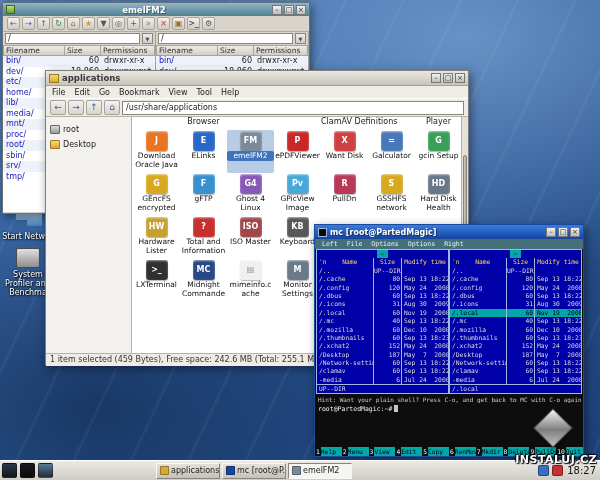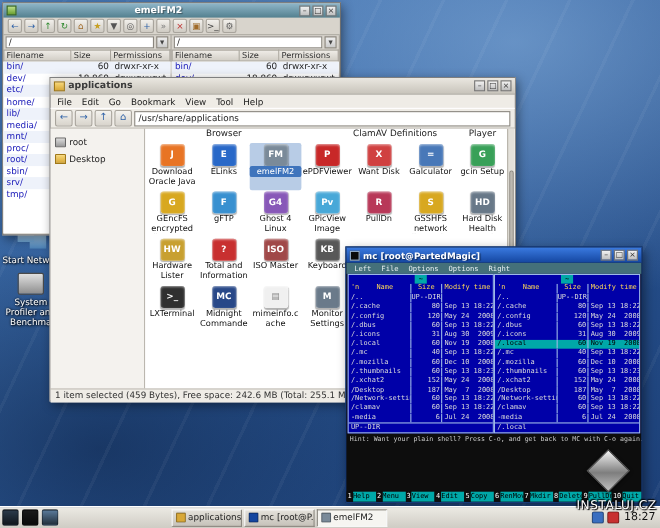--- a/index.html
+++ b/index.html
@@ -113,21 +113,21 @@
 #tb-buttons{display:flex;gap:2px;margin-left:100px}
 .tbtn{width:64px;height:16px;display:flex;align-items:center;gap:2px;padding:0 3px;background:linear-gradient(#e4e1da,#c6c2ba);border:1px solid;border-color:#f8f8f8 #8a867e #8a867e #f8f8f8;font-size:8px;color:#222;overflow:hidden;white-space:nowrap;cursor:pointer}
 .tbtn.act{background:#f6f5f1;border-color:#8a867e #f8f8f8 #f8f8f8 #8a867e}
 .tbic{width:9px;height:9px;flex:none;border-radius:1px;border:1px solid rgba(0,0,0,.3)}
 .tray{display:flex;align-items:center;gap:4px;margin-left:auto;padding-right:2px}
 .trayic{width:11px;height:11px;border-radius:2px;border:1px solid rgba(0,0,0,.35);cursor:pointer}
 .clock{font-size:10px;color:#111}
 
 #watermark{position:absolute;right:3px;bottom:14px;z-index:45;width:110px;height:54px;pointer-events:none}
 .wm-diamond{position:absolute;right:30px;top:2px;width:28px;height:28px;transform:rotate(45deg);background:linear-gradient(135deg,#f4f4f4,#7e7e7e 55%,#c2c2c2);border:1px solid #555;box-shadow:1px 1px 3px rgba(0,0,0,.5)}
-.wm-text{position:absolute;right:0;bottom:0;font-size:11px;font-weight:normal;color:#fff;text-shadow:0 0 2px #000,1px 1px 1px #000,-1px -1px 1px #000;letter-spacing:.5px}
+.wm-text{position:absolute;right:0;bottom:0;font-size:11px;font-weight:bold;color:#fff;text-shadow:0 0 2px #000,1px 1px 1px #000,-1px -1px 1px #000;letter-spacing:.5px}
 </style>
 </head>
 <body>
 
 <div class="desktop"></div>
 <div id="desk-icons">
     <div class="dicon">
      <span class="dic network-icon"></span>
      <span class="dlbl">Start Network</span>
     </div>
@@ -560,20 +560,21 @@
        <span class="ms">60</span>
        <span class="mt">Sep 13 18:22</span></div>
           <div class="mrow">
        <span class="mn">-media</span>
        <span class="ms">6</span>
        <span class="mt">Jul 24  2008</span></div>
      <div class="mmini">/.local</div>
         </div>
     </div>
     <div id="mc-hint">Hint: Want your plain shell? Press C-o, and get back to MC with C-o again.</div>
+    <div id="mc-prompt"><span>root@PartedMagic:~#</span><span class="cursor"></span></div>
     <div id="mc-fkeys">
         <span class="fkey">
           <b>1</b>
           <i>Help</i>
         </span>
         <span class="fkey">
           <b>2</b>
           <i>Menu</i>
         </span>
         <span class="fkey">

